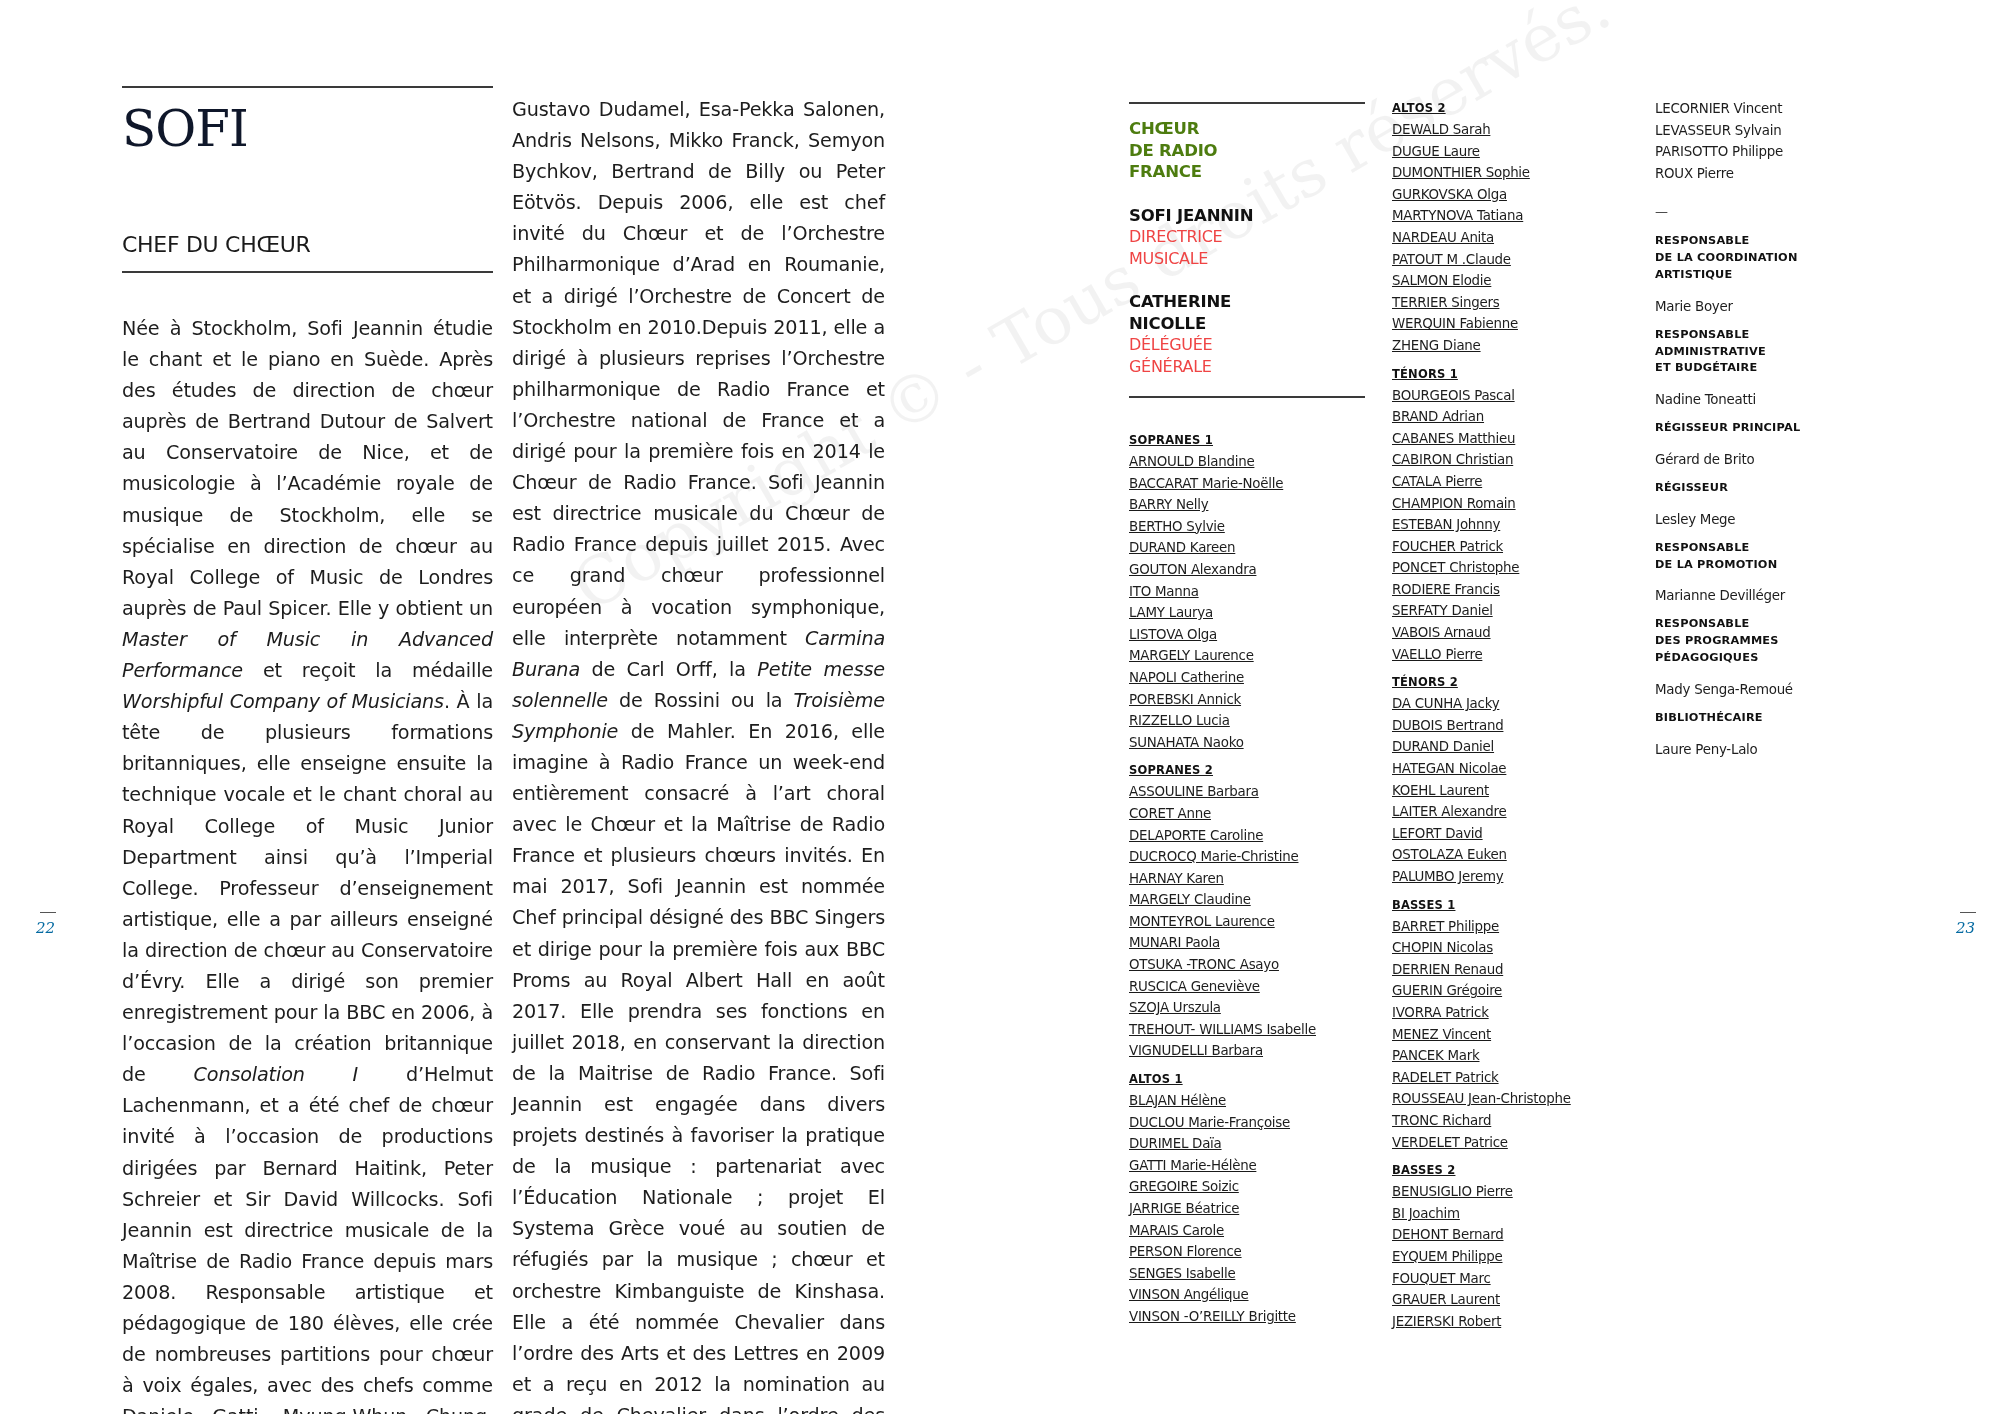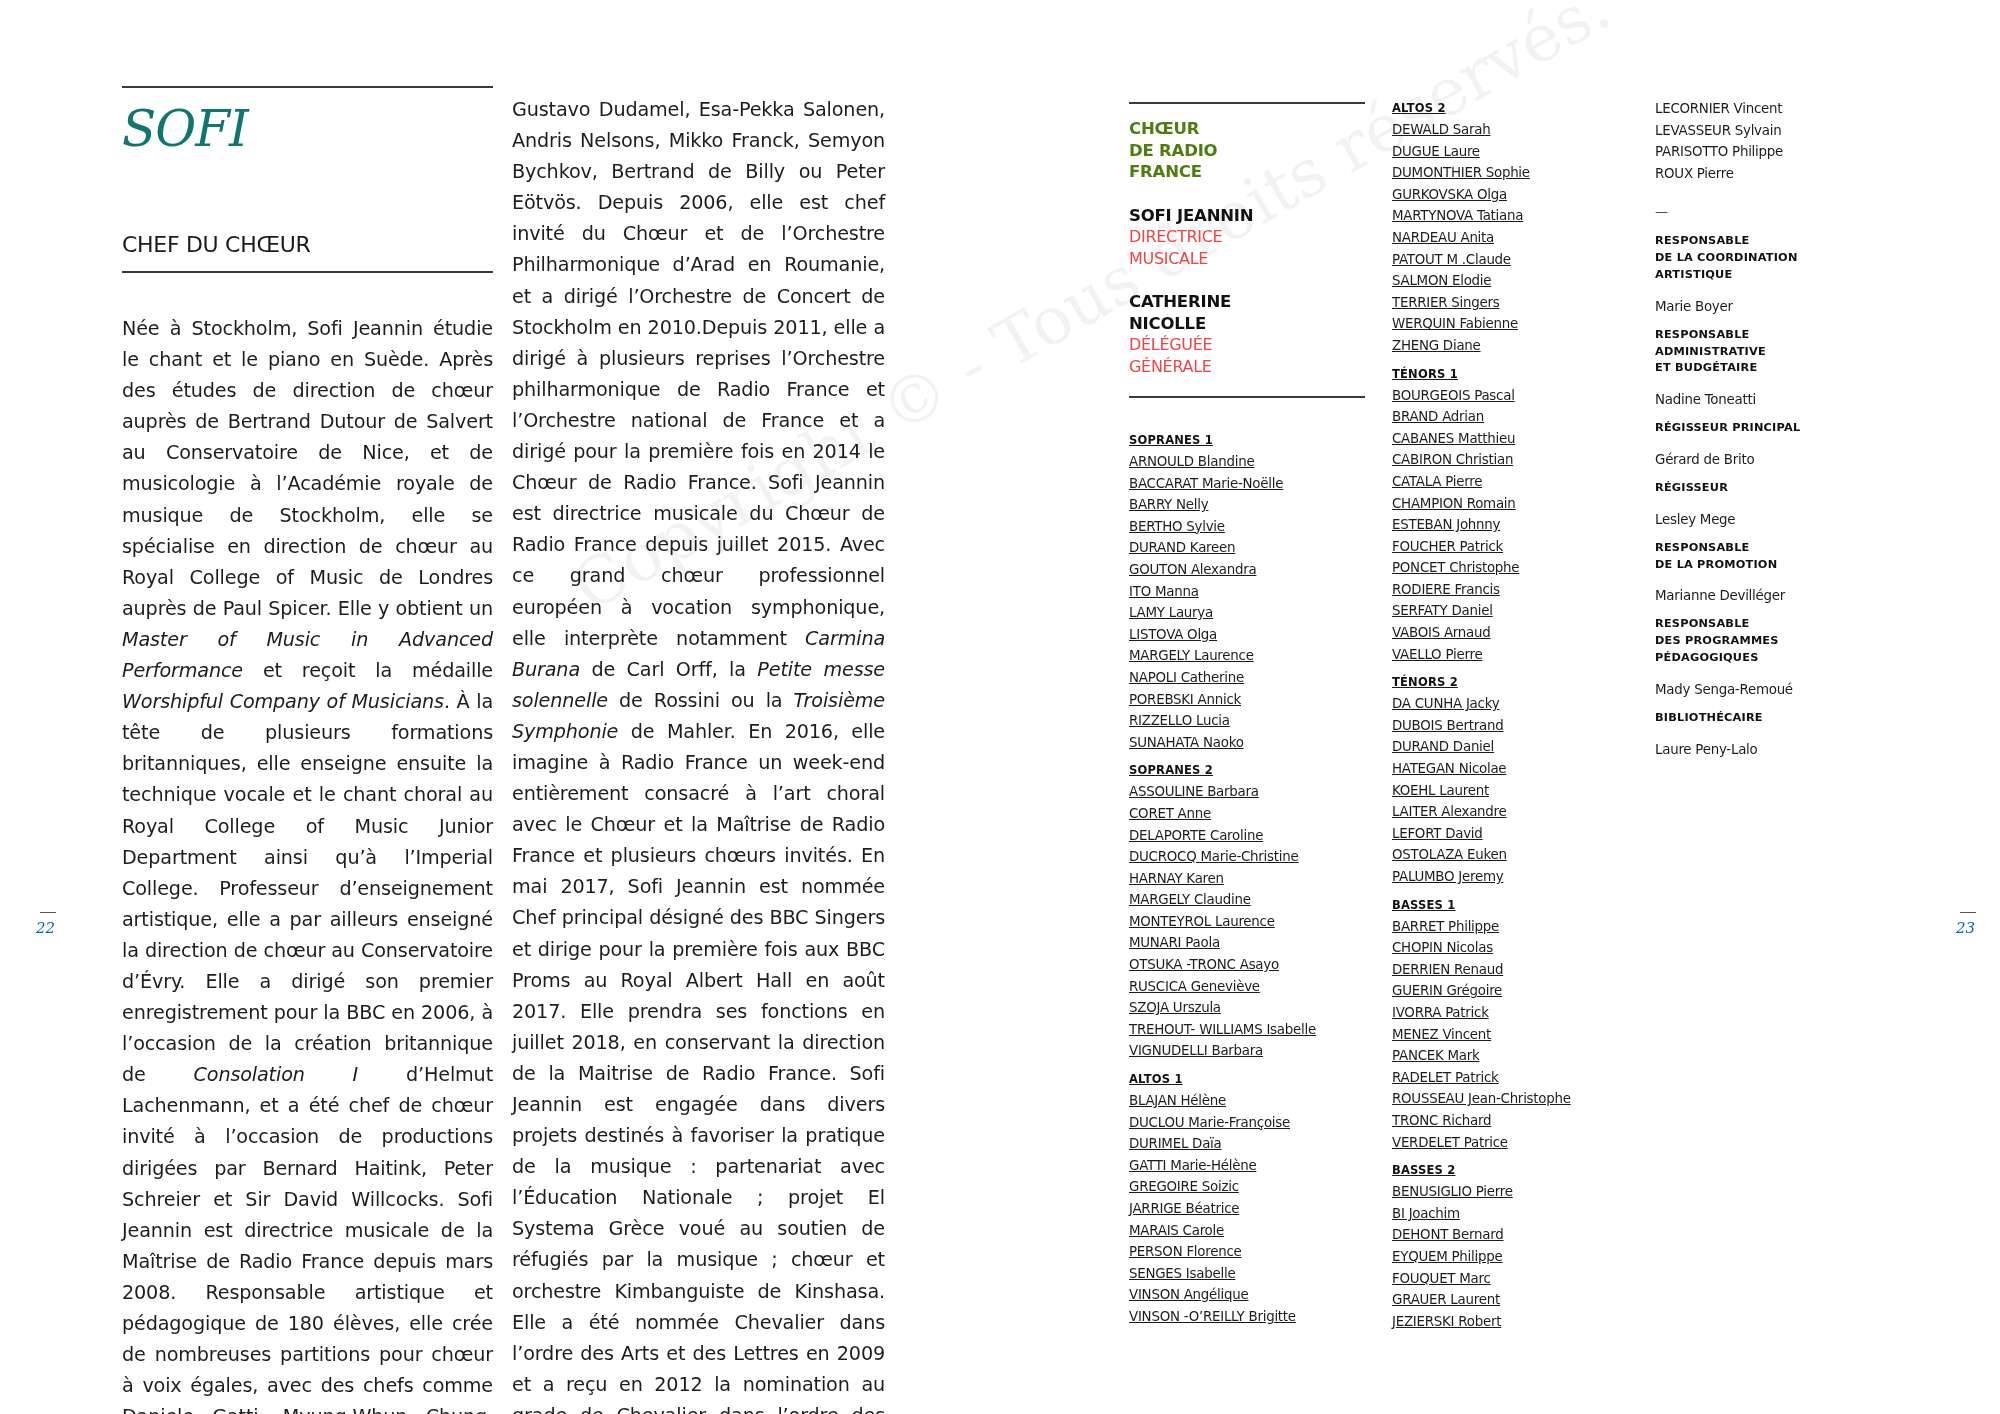--- a/index.html
+++ b/index.html
@@ -1,22 +1,22 @@
 <!DOCTYPE html>
 <html><head>
 <meta charset="utf-8">
 <style>
   html, body { margin:0; padding:0; background:#ffffff; }
   body { width:2000px; height:1414px; position:relative; overflow:hidden; color:#1a1a1a;
          font-family:"DejaVu Sans", sans-serif; }
 
   
   .rule { position:absolute; height:1.5px; background:#3a3a3a; }
-  .title { position:absolute; left:122px; top:98px; font-family:"DejaVu Serif", serif; font-style:italic;
-           font-size:50px; line-height:62px; color:#0f766e; letter-spacing:-1px; font-weight:normal; }
+  .title { position:absolute; left:122px; top:98px; font-family:"DejaVu Serif", serif; 
+           font-size:50px; line-height:62px; color:#0f172a; letter-spacing:-1px; font-weight:normal; }
   .subtitle { position:absolute; left:122px; top:232px; font-size:22px; letter-spacing:-0.3px; color:#1a1a1a; }
   .bio { position:absolute; font-size:19.2px; line-height:31.1px; text-align:justify; text-align-last:left;
          letter-spacing:-0.15px; color:#1d1d1d; }
   .bio i { font-style:italic; }
   #bio-left { left:122px; top:313px; width:371px; }
   #bio-mid { left:512px; top:94px; width:373px; }
 
   .pagenum { position:absolute; font-family:"DejaVu Serif", serif; font-style:italic; font-size:15px; color:#0369a1; text-align:left; width:24px; }
   .pagenum .dash { display:block; width:16px; height:1px; background:#555; margin:0 auto 6px; }
 

